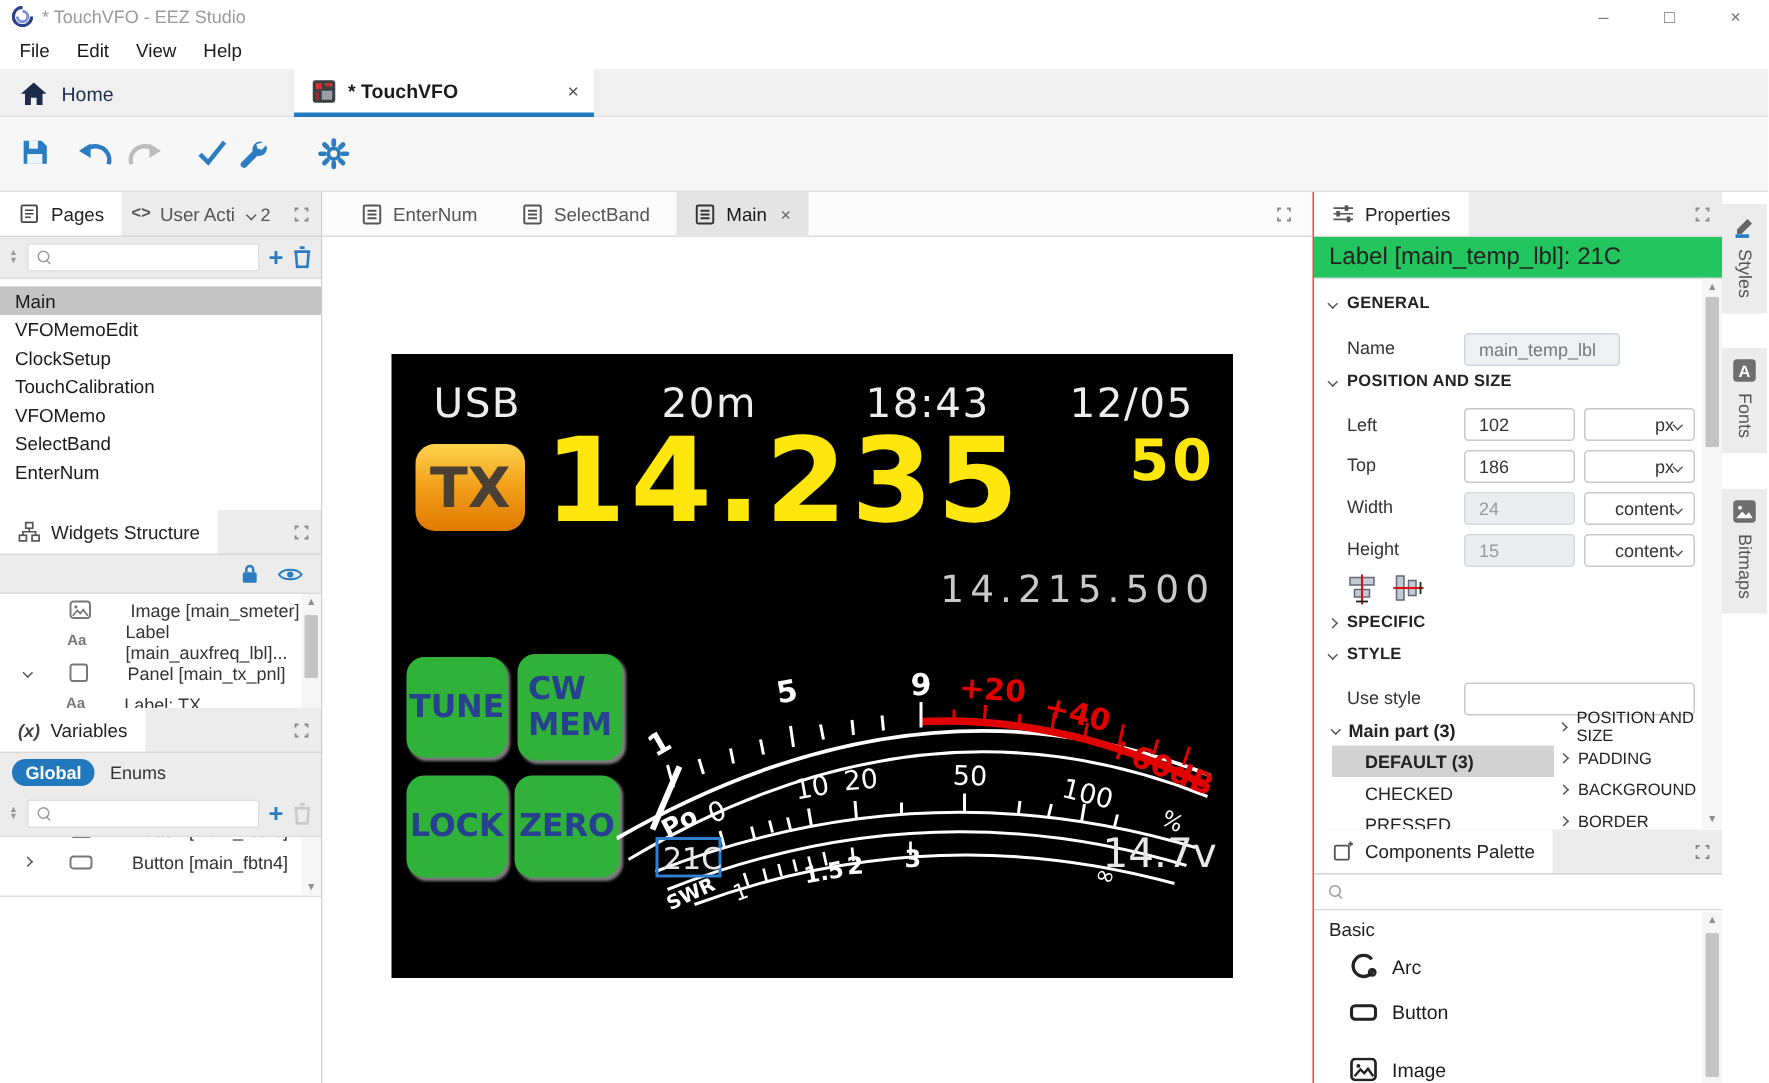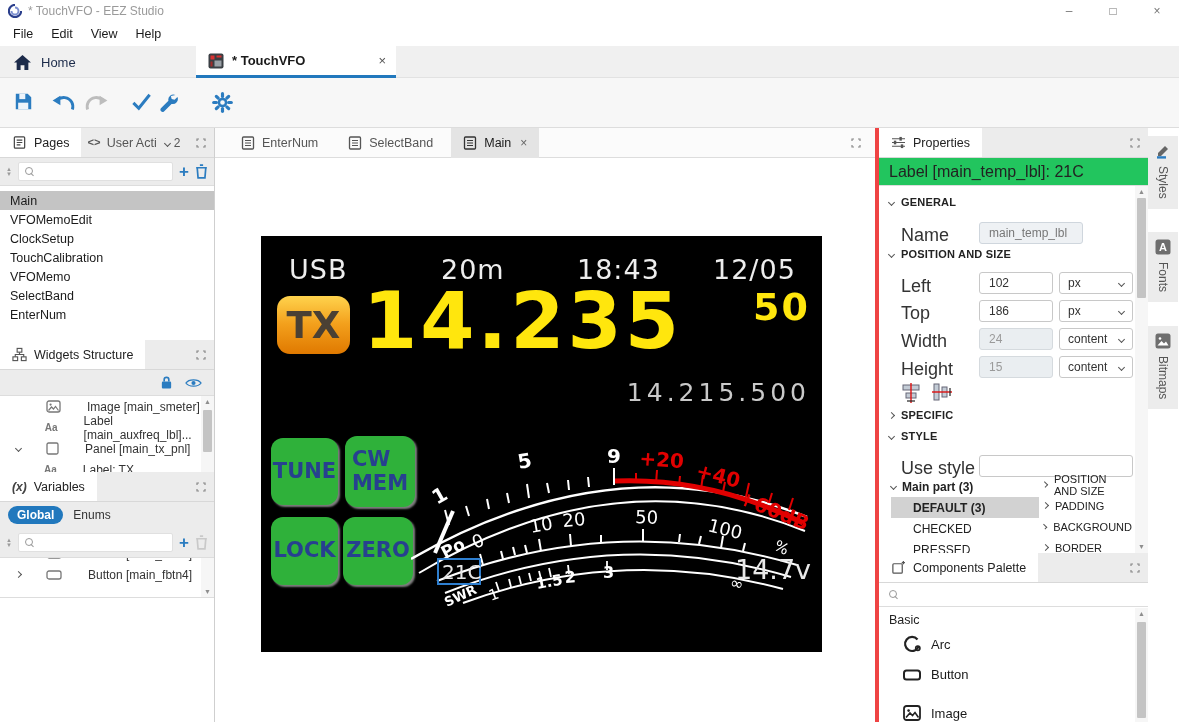--- a/index.html
+++ b/index.html
@@ -84,29 +84,29 @@
   .tx-badge { position:absolute; left:16px; top:60px; width:73px; height:58px; border-radius:13px; background:linear-gradient(180deg,#ffd34d,#f3a01c 48%,#e07900); display:flex; align-items:center; justify-content:center; font-size:37px; font-weight:bold; color:#4a4034; }
   .freq-main { position:absolute; left:102px; top:46px; font-size:78px; font-weight:bold; color:#ffe60d; letter-spacing:3px; line-height:1; }
   .freq-frac { position:absolute; left:492px; top:52px; font-size:38px; font-weight:bold; color:#ffe60d; letter-spacing:2px; line-height:1; }
   .freq-aux { position:absolute; right:12px; top:142px; font-size:25px; color:#c9c9c9; letter-spacing:4px; }
   .vfo-btn { position:absolute; background:#2fb13a; border-radius:12px; box-shadow:2px 2px 2px rgba(170,170,170,.75); display:flex; align-items:center; justify-content:center; text-align:left; color:#27408f; font-weight:bold; font-size:21px; line-height:1.1; }
   .temp-box { position:absolute; left:176px; top:322px; width:44px; height:27px; border:2px solid #2e7fd0; color:#e8e8e8; font-size:20px; display:flex; align-items:center; padding-left:3px; }
   .voltage { position:absolute; left:474px; top:318px; font-size:27px; color:#e8e8e8; }
   .meter { position:absolute; left:150px; top:185px; }
 
   
-  .right-panel { position:absolute; top:128px; left:875px; width:273px; bottom:0; background:#fff; border-left:4px solid #ef4444; }
+  .right-panel { position:absolute; top:128px; left:875px; width:273px; bottom:0; background:#fff; border-left:1px solid #ef4444; }
   .props-tabbar { position:absolute; top:0; left:0; right:0; height:30px; }
   .props-crumb { position:absolute; top:30px; left:0; right:0; height:28px; background:#22c55e; border-bottom:1px solid #ddd; font-size:16px; color:#222; display:flex; align-items:center; padding-left:10px; }
   .props-body { position:absolute; top:58px; left:0; right:0; height:367px; overflow:hidden; }
   .sec-head { position:absolute; left:10px; display:flex; align-items:center; gap:7px; font-size:11px; font-weight:bold; color:#222; letter-spacing:.2px; }
-  .frow-label { position:absolute; left:22px; font-size:18px; color:#333; }
+  .frow-label { position:absolute; left:22px; font-size:12px; color:#333; }
   .f-input { position:absolute; left:100px; width:74px; height:22px; border:1px solid #c8c8c8; border-radius:3px; background:#fff; font-size:12px; color:#333; display:flex; align-items:center; padding-left:9px; }
   .f-input.dim { background:#eaeef1; color:#9a9a9a; border-color:#d5dade; }
-  .f-unit { position:absolute; left:180px; width:74px; height:22px; border:1px solid #c8c8c8; border-radius:3px; background:#fff; font-size:12px; color:#333; display:flex; align-items:center; justify-content:space-between; padding:0 8px; }
+  .f-unit { position:absolute; left:180px; width:74px; height:22px; border:1px solid #c8c8c8; border-radius:3px; background:#fff; font-size:12px; color:#333; display:flex; align-items:center; justify-content:flex-end; padding:0 8px; }
   .name-input { position:absolute; left:100px; width:104px; height:22px; border:1px solid #cfd6dd; border-radius:3px; background:#eef1f4; font-size:12px; color:#777; display:flex; align-items:center; padding-left:9px; }
   .style-box { position:absolute; left:12px; right:16px; top:286px; bottom:0; }
   .sp-row { height:21px; display:flex; align-items:center; gap:6px; font-size:12px; color:#222; }
   .sp-row.part-head { font-weight:bold; }
   .sp-row.sel { background:#d2d2d2; font-weight:bold; }
   .sg-row { height:21px; display:flex; align-items:center; gap:7px; font-size:11px; color:#222; }
   .palette { position:absolute; top:425px; left:0; right:0; bottom:0; }
   .pal-search { position:absolute; top:30px; left:0; right:0; height:24px; border-bottom:1px solid #ddd; display:flex; align-items:center; padding-left:10px; gap:6px; }
   .pal-section { position:absolute; left:10px; top:60px; font-size:12.5px; color:#222; }
   .pal-item { position:absolute; left:24px; display:flex; align-items:center; gap:10px; font-size:13px; color:#1a1a1a; }

